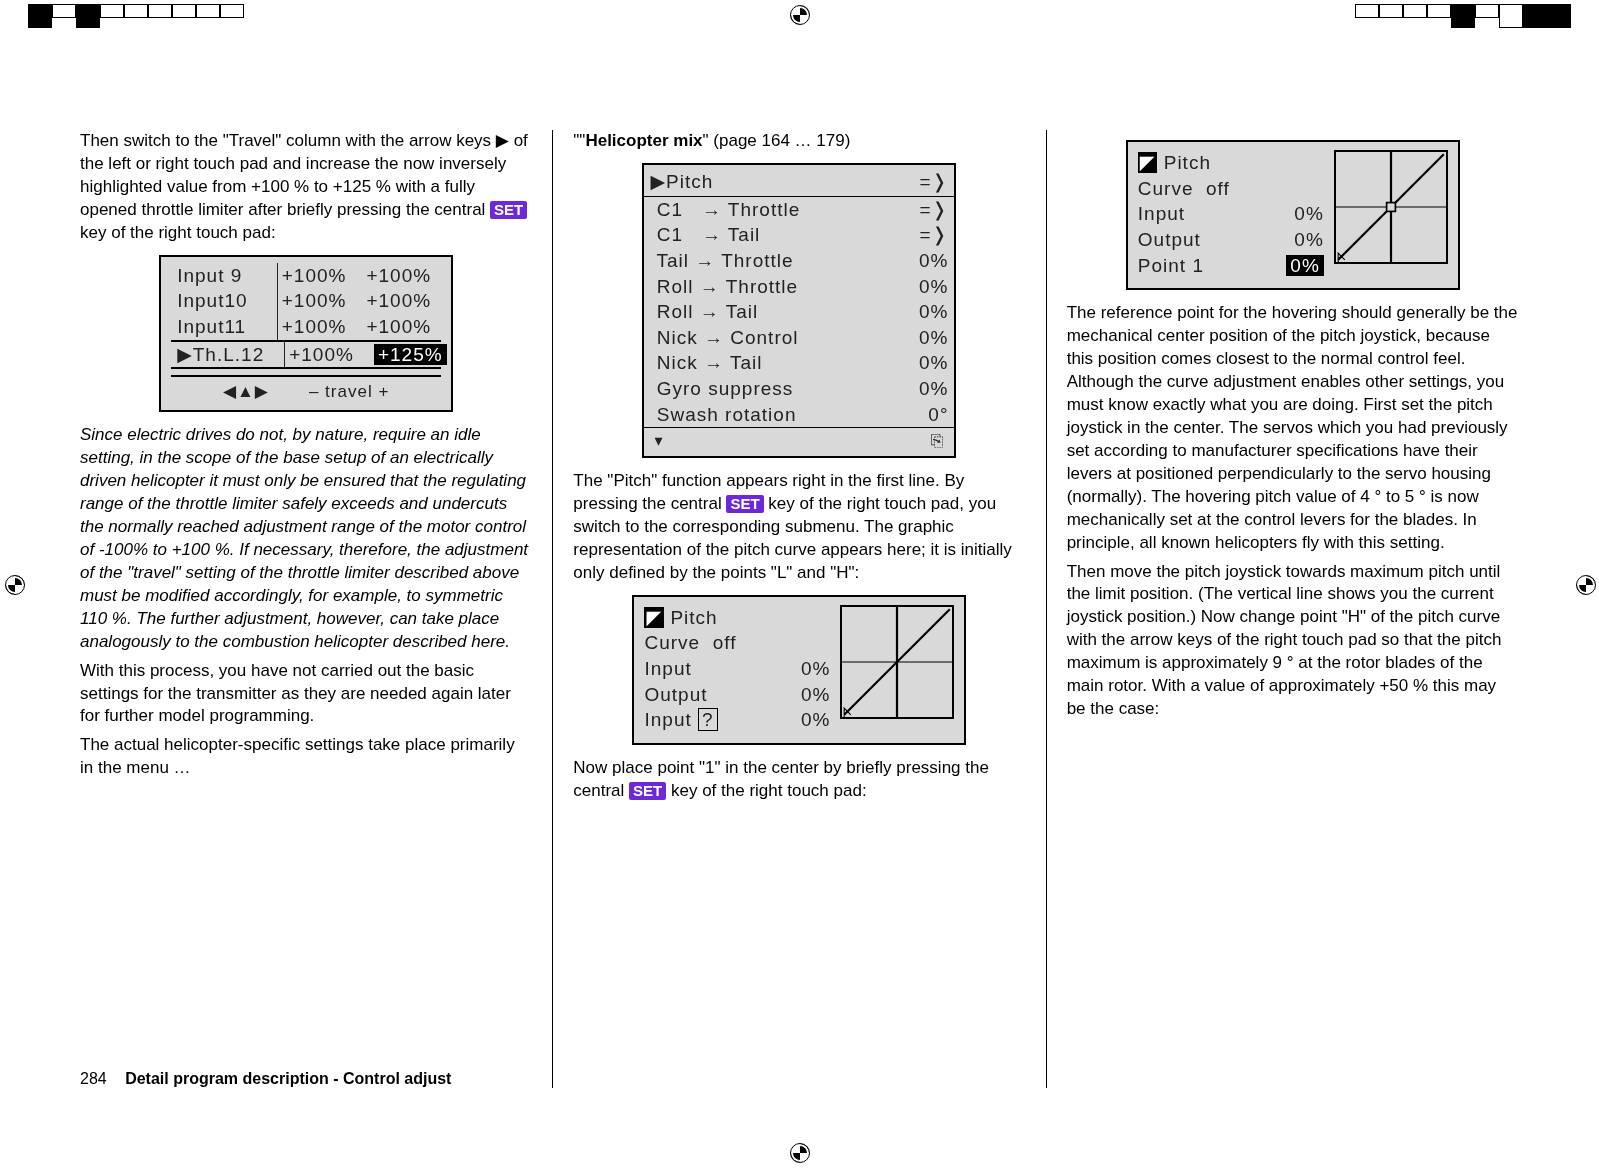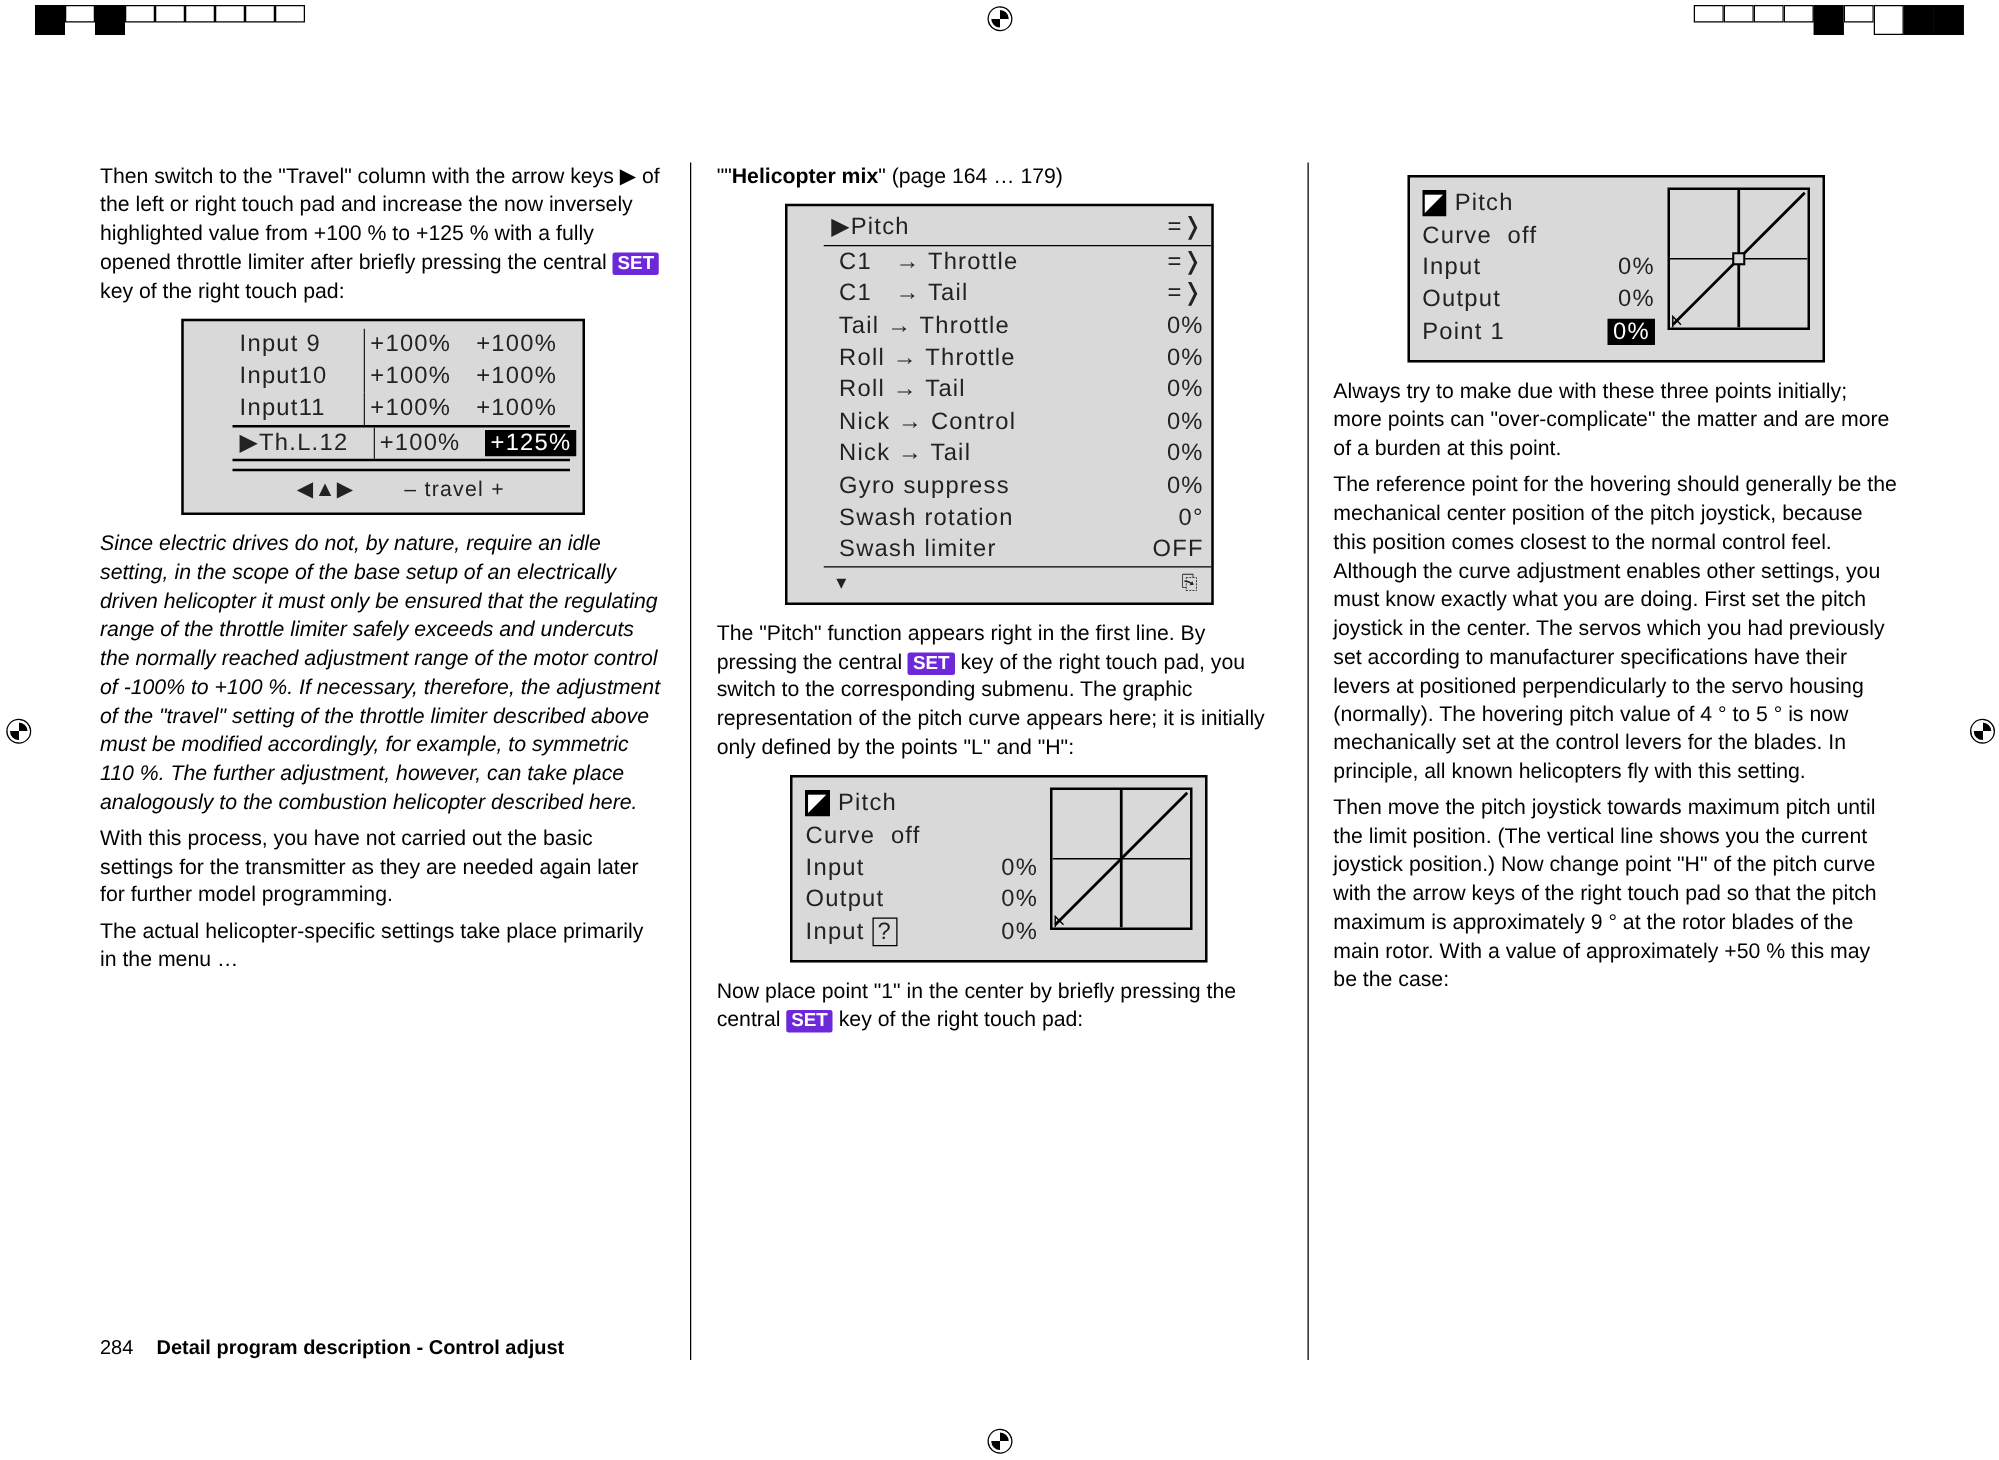--- a/index.html
+++ b/index.html
@@ -89,21 +89,20 @@
 
   
   .lcd {
     background: #d9d9d9;
     border: 2px solid #000;
     margin: 10px auto 12px;
     font-family: Arial, Helvetica, sans-serif;
     font-size: 19px;
     letter-spacing: 1px;
     color: #222;
-    padding-left: 29px;
   }
   .lcd-inner { padding: 6px 10px; }
   .inv {
     background: #000;
     color: #fff;
     padding: 0 4px;
   }
 
   .travel-table { width: 290px; }
   .travel-table .line { display:flex;gap:20px; }
@@ -282,24 +281,20 @@
               <span class="hval">0%</span>
             </div>
           <div class="hline">
               <span class="hlabel"> Gyro suppress</span>
               <span class="hval">0%</span>
             </div>
           <div class="hline">
               <span class="hlabel"> Swash rotation</span>
               <span class="hval">0°</span>
             </div>
-          <div class="hline">
-              <span class="hlabel"> Swash limiter</span>
-              <span class="hval">OFF</span>
-            </div>
           <div class="helimix-footer" style="border-top:1px solid #000;">
             <span>▾</span>
             <span>⎘</span>
           </div>
         </div>
       </div>
 
       <p>
         <span>The "Pitch" function appears right in the first line. By pressing the central </span><span class="set-key">SET</span><span> key of the right touch pad, you switch to the corresponding submenu. The graphic representation of the pitch curve appears here; it is initially only defined by the points "L" and "H":</span>
       </p>
@@ -369,21 +364,20 @@
           <svg viewBox="0 0 100 100">
             <line x1="50" y1="0" x2="50" y2="100" stroke="#000" stroke-width="2"></line>
             <line x1="0" y1="50" x2="100" y2="50" stroke="#000" stroke-width="1"></line>
             <line x1="2" y1="98" x2="98" y2="2" stroke="#000" stroke-width="2"></line>
             <rect x="46" y="46" width="8" height="8" fill="#d9d9d9" stroke="#000" stroke-width="1.5"></rect>
             <polyline points="2,100 2,92 8,98" fill="none" stroke="#000" stroke-width="1"></polyline>
           </svg>
         </div>
       </div>
 
-      <p>Always try to make due with these three points initially; more points can "over-complicate" the matter and are more of a burden at this point.</p>
       <p>The reference point for the hovering should generally be the mechanical center position of the pitch joystick, because this position comes closest to the normal control feel. Although the curve adjustment enables other settings, you must know exactly what you are doing. First set the pitch joystick in the center. The servos which you had previously set according to manufacturer specifications have their levers at positioned perpendicularly to the servo housing (normally). The hovering pitch value of 4 ° to 5 ° is now mechanically set at the control levers for the blades. In principle, all known helicopters fly with this setting.</p>
       <p>Then move the pitch joystick towards maximum pitch until the limit position. (The vertical line shows you the current joystick position.) Now change point "H" of the pitch curve with the arrow keys of the right touch pad so that the pitch maximum is approximately 9 ° at the rotor blades of the main rotor. With a value of approximately +50 % this may be the case:</p>
     </div>
 
   </div>
 
   <div class="page-footer">
     <span class="pn">284</span>
     <span class="title">Detail program description - Control adjust</span>
   </div>

